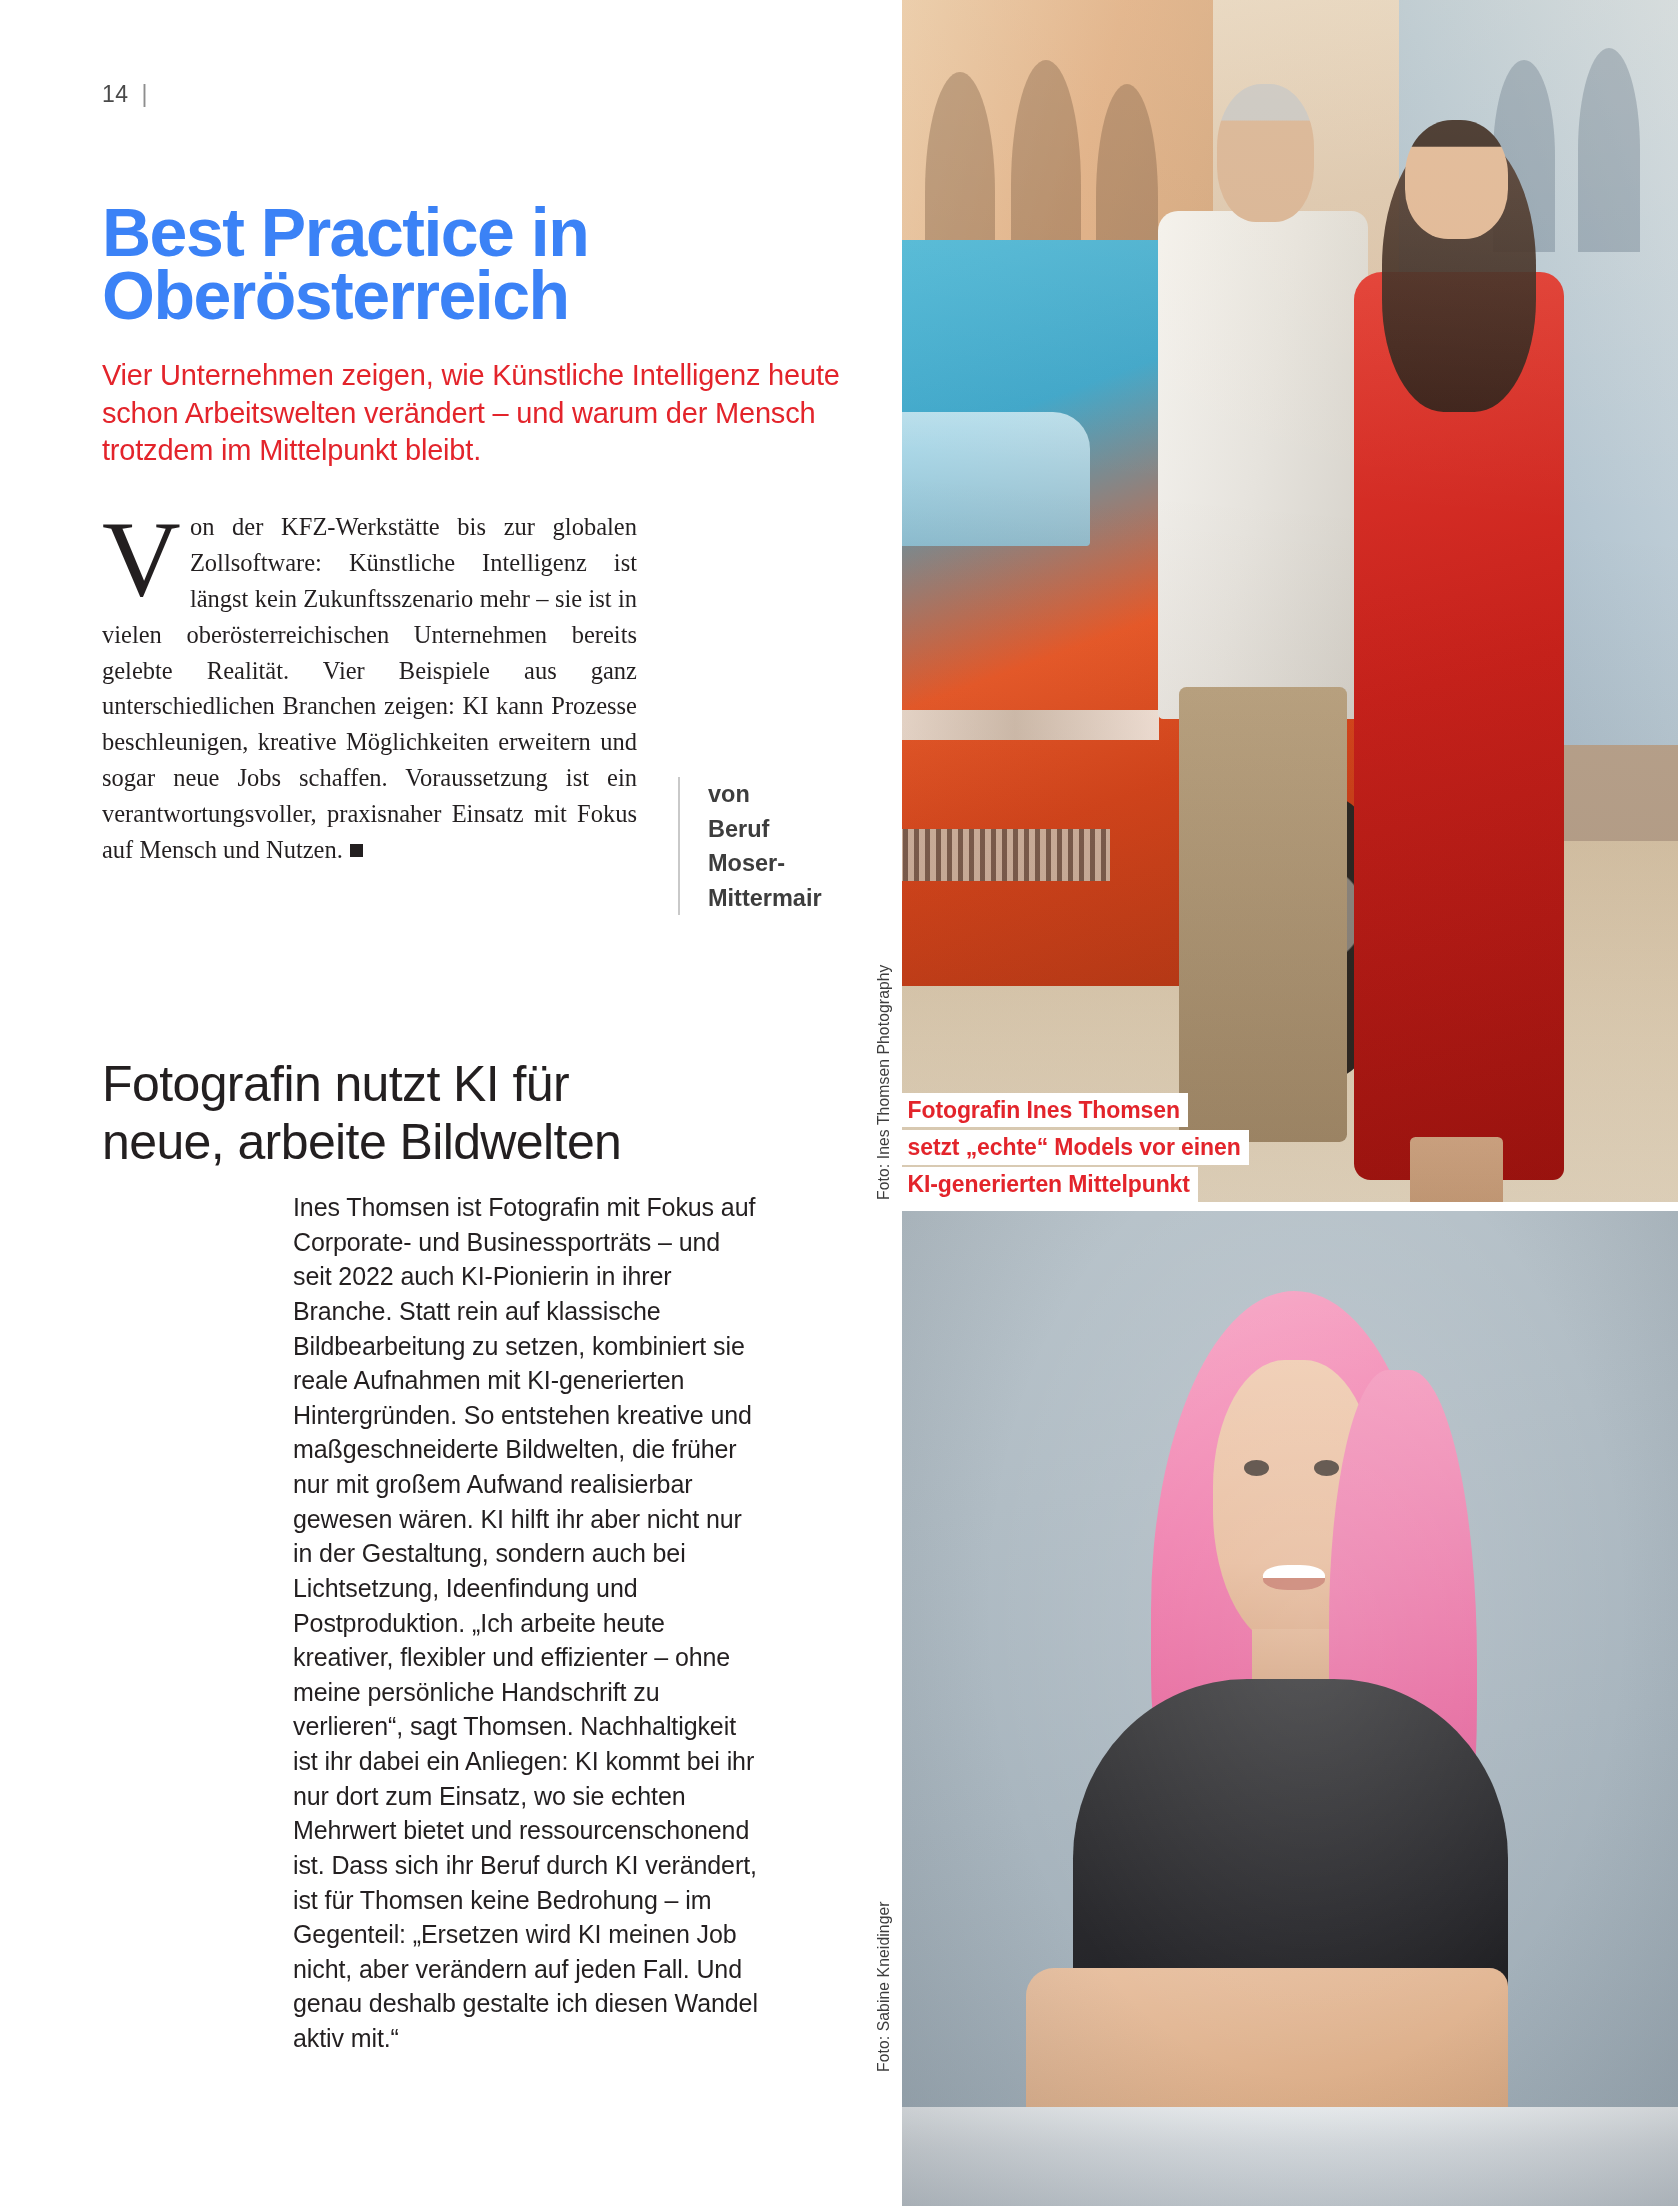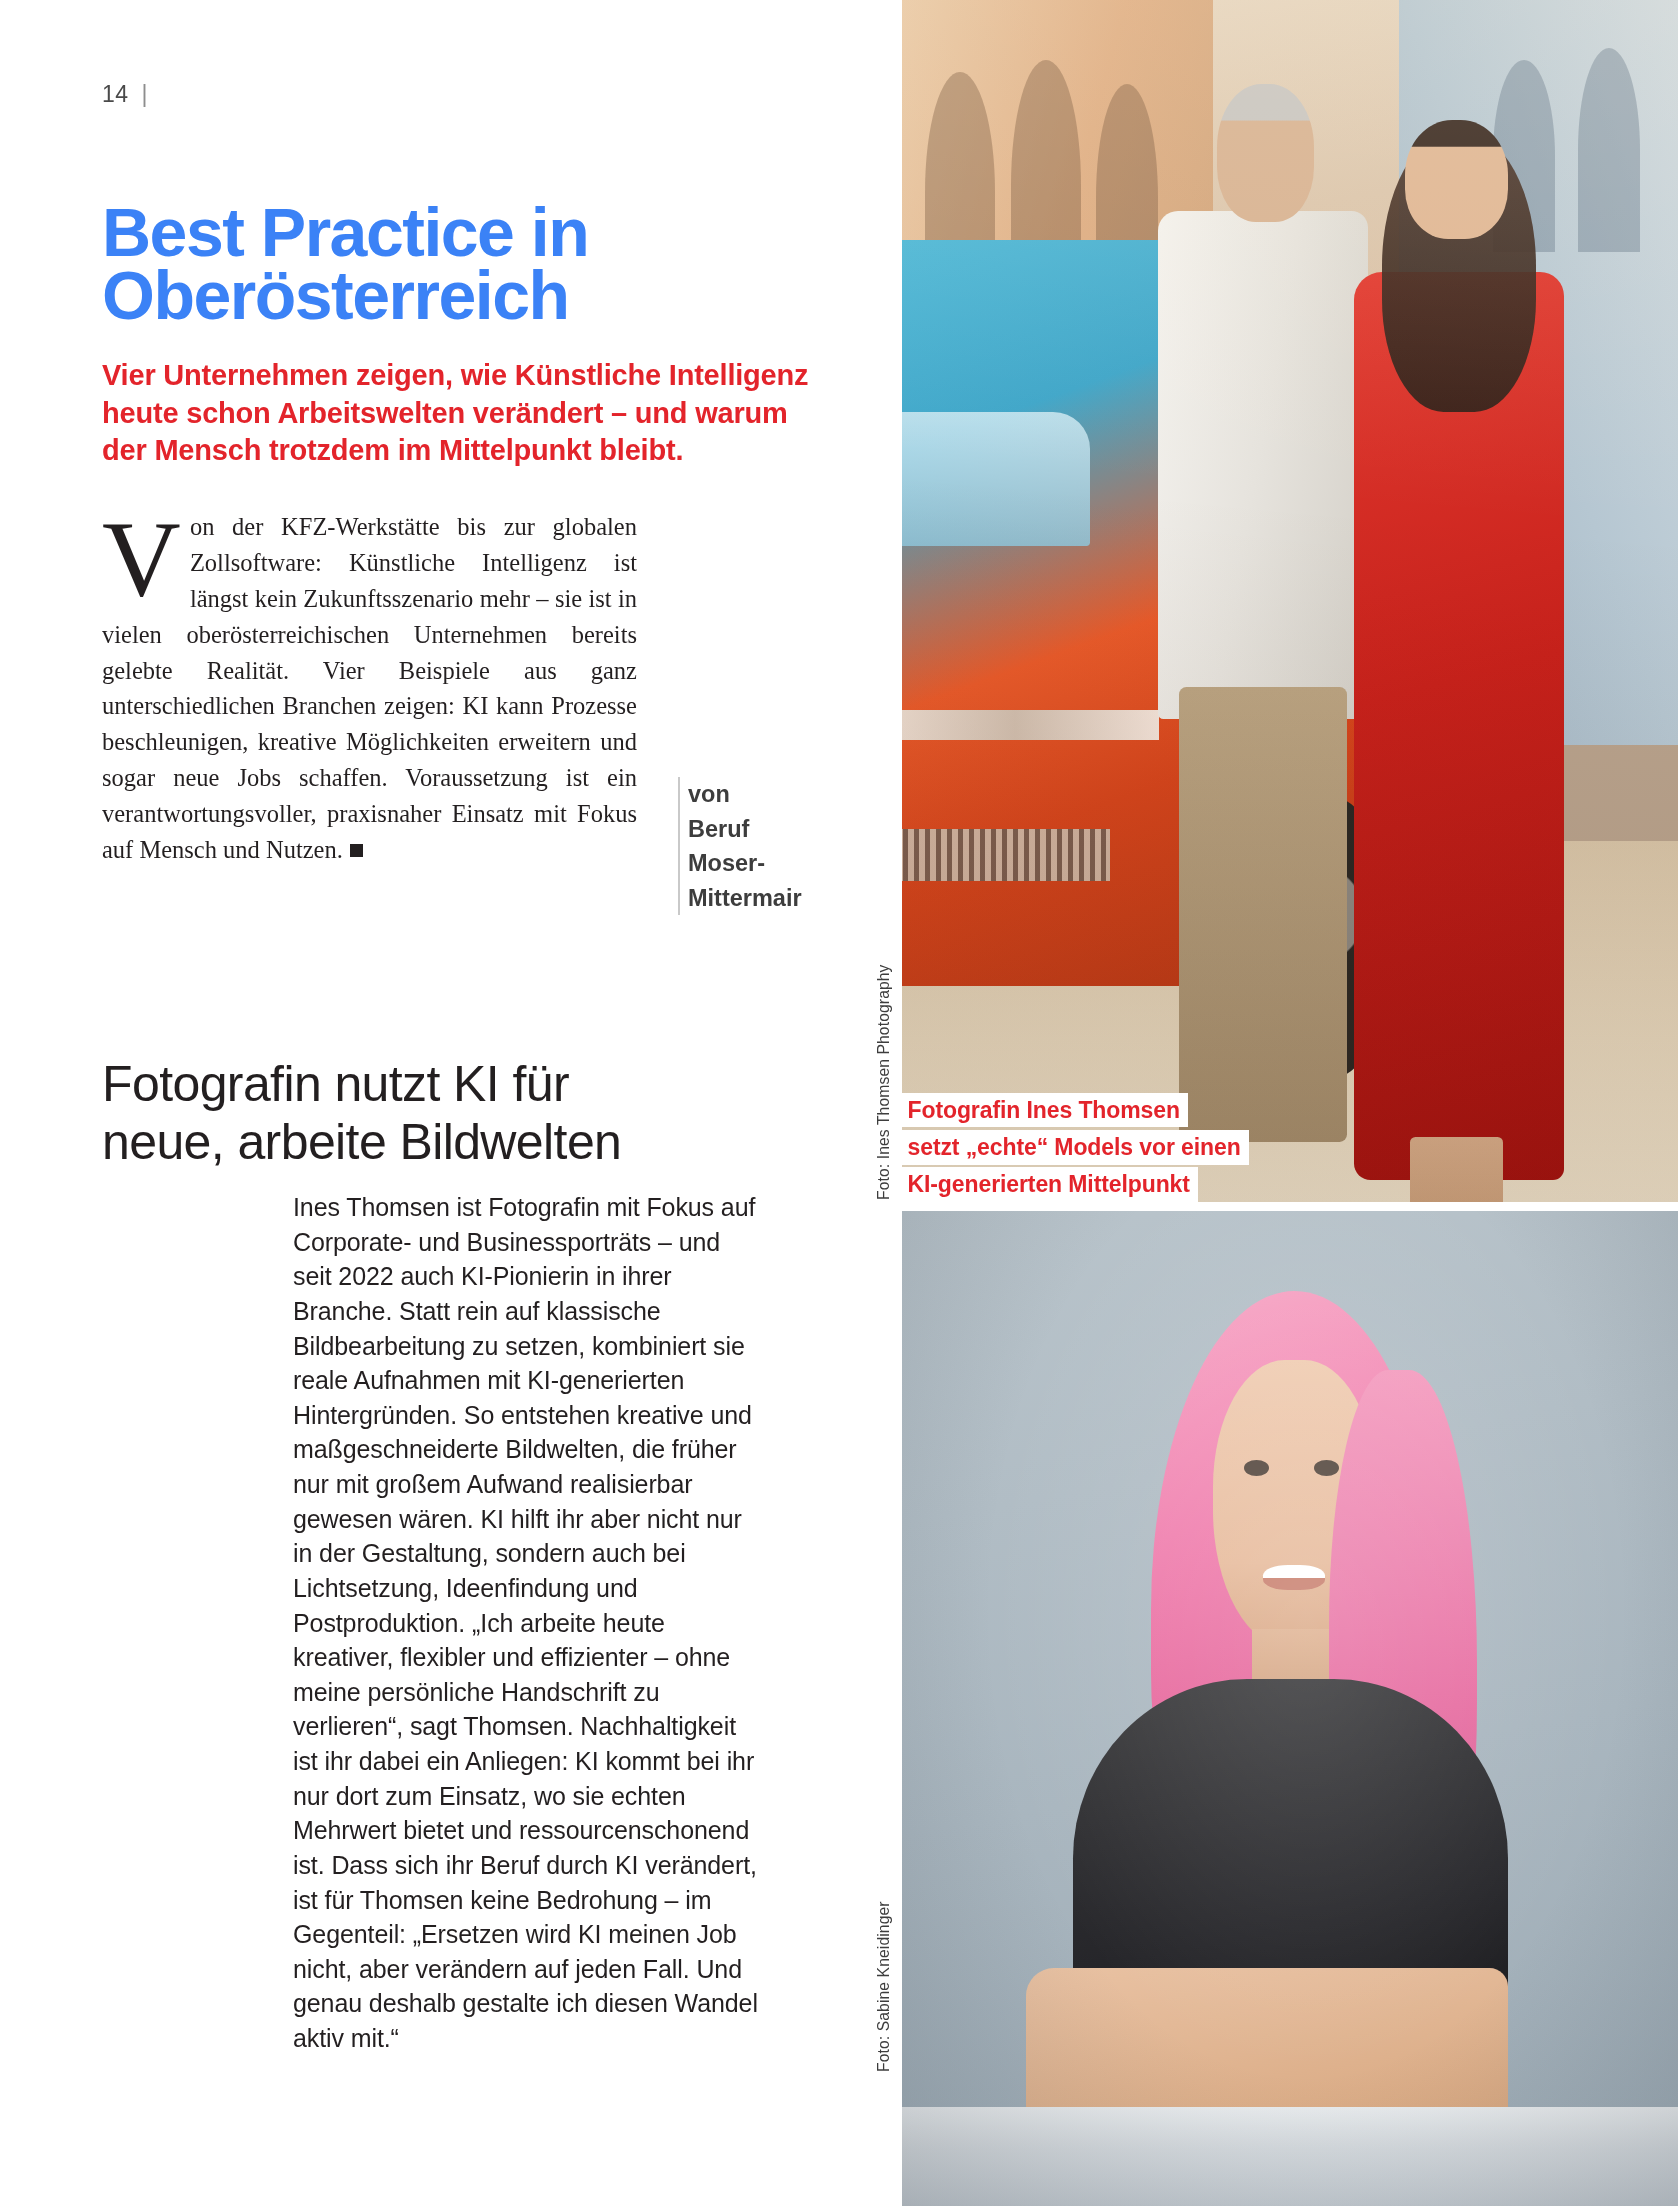--- a/index.html
+++ b/index.html
@@ -52,21 +52,21 @@
     font-family: "Liberation Sans", sans-serif;
   }
   .headline .l2 { display: block; }
 
   .kicker {
     position: absolute;
     left: 102px; top: 328px;
     width: 738px;
     font-size: 29px;
     line-height: 1.30;
-    font-weight: 700;
+    font-weight: 400;
     color: #e3242b;
     letter-spacing: -0.2px;
   }
 
   
   .intro {
     position: absolute;
     left: 102px; top: 509px;
     width: 535px;
     font-family: "Liberation Serif", serif;
@@ -89,21 +89,21 @@
     display: inline-block;
     width: 13px; height: 13px;
     background: #231f20;
     margin-left: 7.4px;
     vertical-align: 0.9px;
   }
 
   .byline {
     position: absolute;
     left: 678px; top: 777px;
-    padding-left: 8px;
+    padding-left: 28px;
     border-left: 2.8px solid #c9c9c9;
     font-size: 23.5px;
     line-height: 1.47;
     font-weight: 700;
     color: #3d3d3d;
     width: 157px;
   }
 
   .section-head {
     position: absolute;

